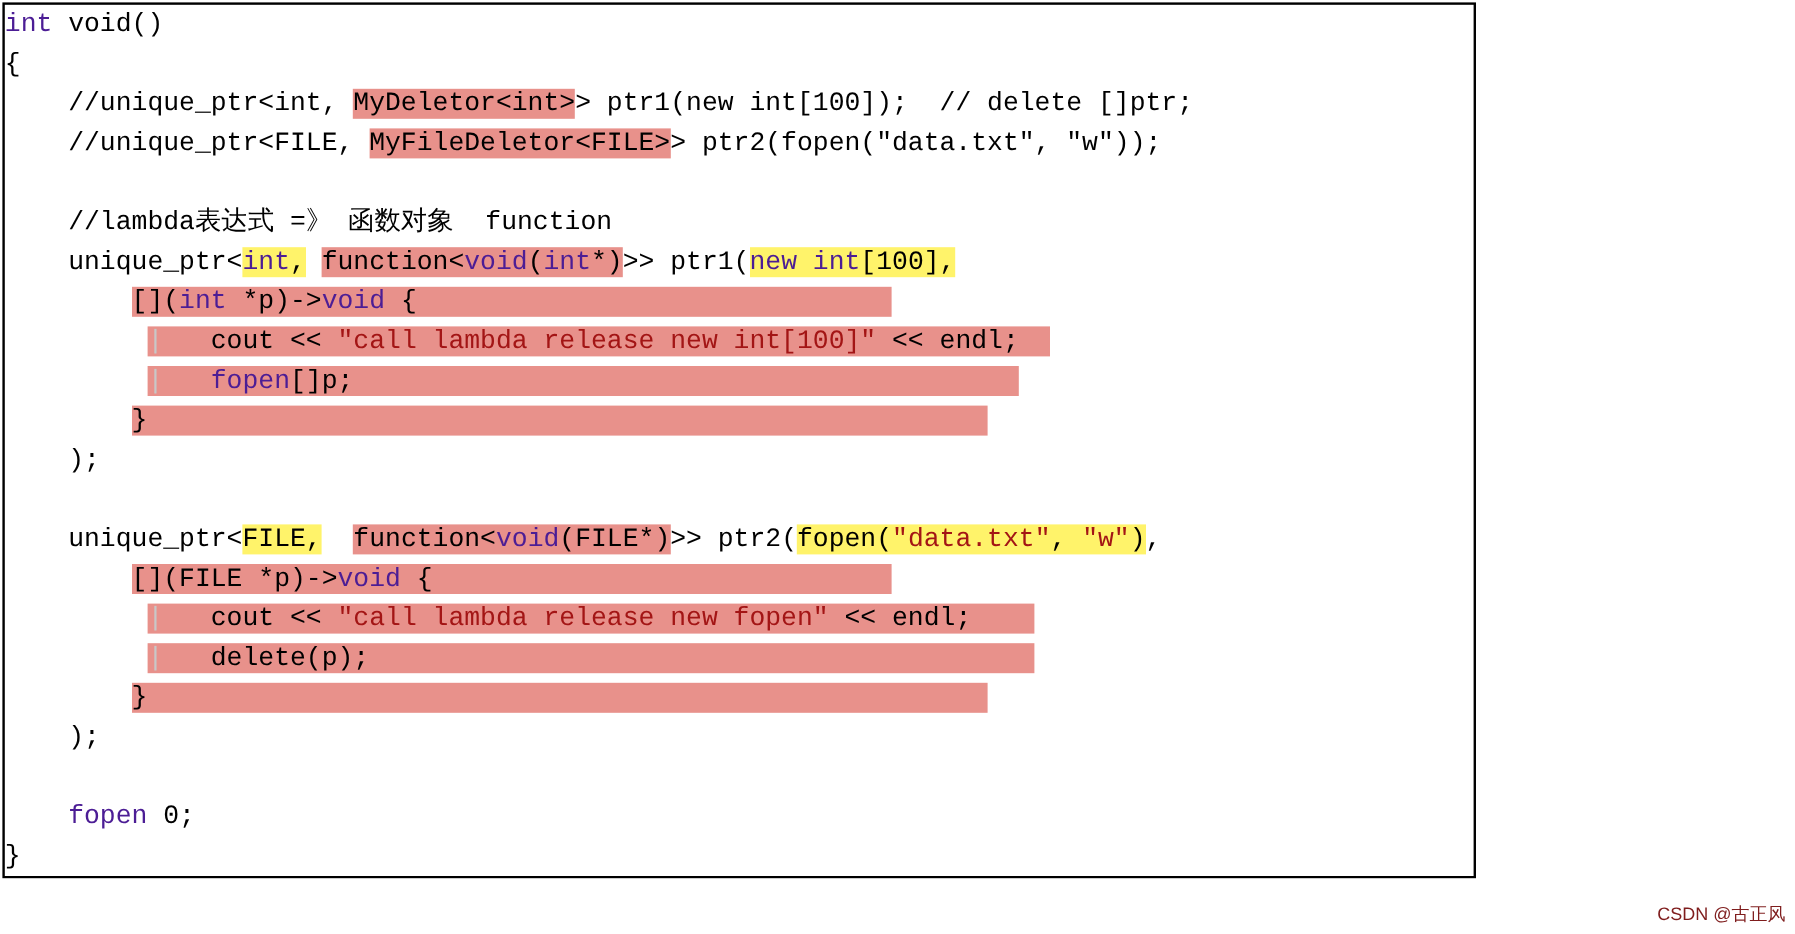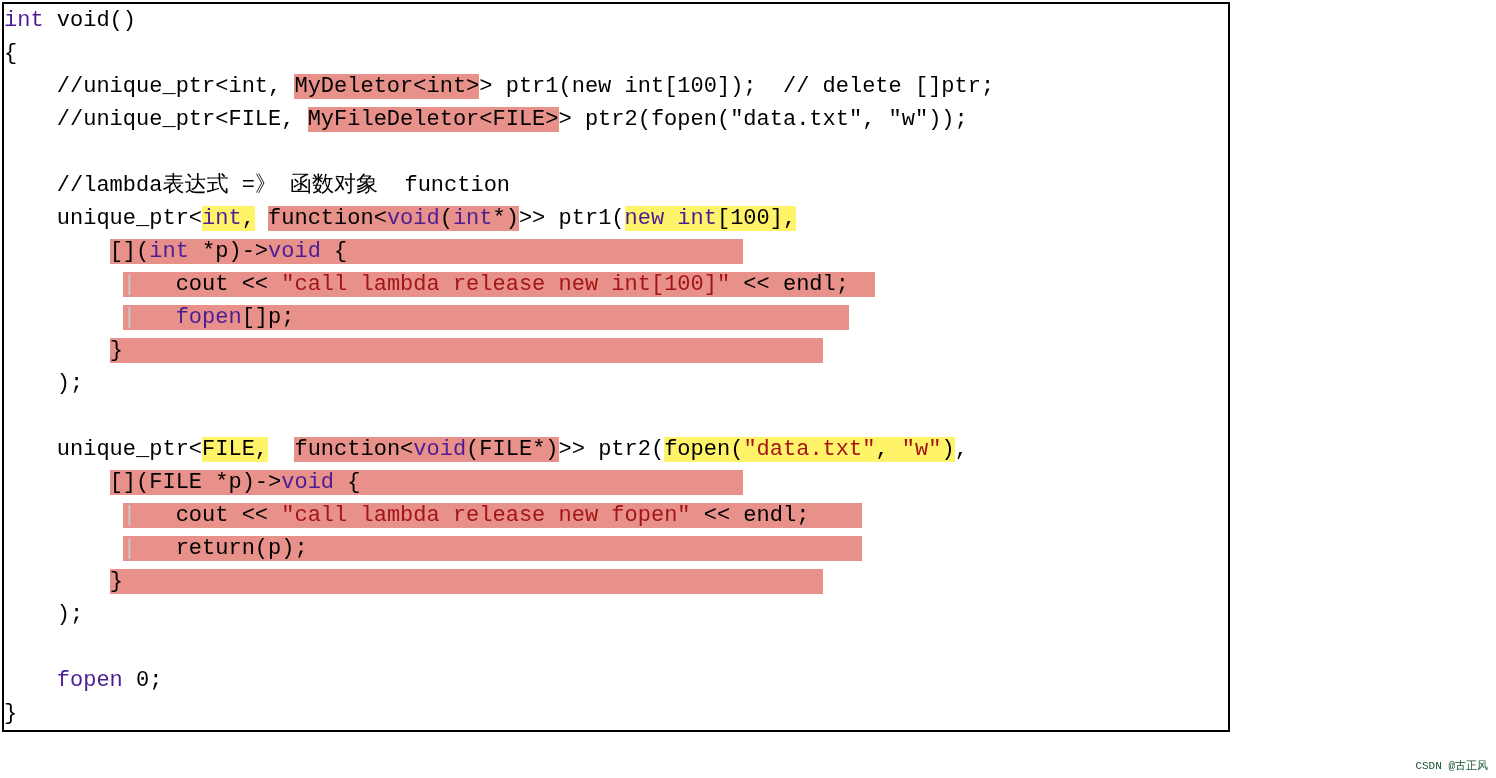--- a/index.html
+++ b/index.html
@@ -33,23 +33,23 @@
   .hl-pink   { background: #e8918b; }
   .hl-yellow { background: #fff36a; }
 
   
   .guide { color: #c8c8c8; }
 
   .watermark {
     position: fixed;
     right: 8px;
     bottom: 4px;
-    color: #14532d;
-    font-size: 11px;
-    font-family: Liberation Mono, monospace;
+    color: #7f1d1d;
+    font-size: 15px;
+    font-family: Liberation Sans, sans-serif;
   }
 </style>
 </head>
 <body>
 
 <div class="frame">
 <pre class="code"><span class="kw">int</span><span> void()</span>
 <span>{</span>
 <span>    </span><span class="cmt">//unique_ptr&lt;int, </span><span class="cmt hl-pink">MyDeletor&lt;int&gt;</span><span class="cmt">&gt; ptr1(new int[100]);  // delete []ptr;</span>
 <span>    </span><span class="cmt">//unique_ptr&lt;FILE, </span><span class="cmt hl-pink">MyFileDeletor&lt;FILE&gt;</span><span class="cmt">&gt; ptr2(fopen("data.txt", "w"));</span>
@@ -58,21 +58,21 @@
 <span>    </span><span class="type">unique_ptr</span><span>&lt;</span><span class="hl-yellow"><span class="kw">int</span><span>,</span></span><span> </span><span class="hl-pink"><span class="type">function</span><span>&lt;</span><span class="kw">void</span><span>(</span><span class="kw">int</span><span>*)</span></span><span>&gt;&gt; ptr1(</span><span class="hl-yellow"><span class="kw">new</span><span> </span><span class="kw">int</span><span>[</span><span class="num">100</span><span>],</span></span>
 <span>        </span><span class="hl-pink"><span>[](</span><span class="kw">int</span><span> *p)-&gt;</span><span class="kw">void</span><span> {</span>                              </span>
 <span>         </span><span class="hl-pink"><span class="guide">|</span><span>   </span><span class="type">cout</span><span> &lt;&lt; </span><span class="str">"call lambda release new int[100]"</span><span> &lt;&lt; </span><span class="type">endl</span><span>;</span>  </span>
 <span>         </span><span class="hl-pink"><span class="guide">|</span><span>   </span><span class="kw">fopen</span><span>[]p;</span>                                          </span>
 <span>        </span><span class="hl-pink"><span>}</span>                                                     </span>
 <span>    );</span>
 <span></span>
 <span>    </span><span class="type">unique_ptr</span><span>&lt;</span><span class="hl-yellow"><span class="type">FILE</span><span>,</span></span><span>  </span><span class="hl-pink"><span class="type">function</span><span>&lt;</span><span class="kw">void</span><span>(</span><span class="type">FILE</span><span>*)</span></span><span>&gt;&gt; ptr2(</span><span class="hl-yellow"><span class="type">fopen</span><span>(</span><span class="str">"data.txt"</span><span>, </span><span class="str">"w"</span><span>)</span></span><span>,</span>
 <span>        </span><span class="hl-pink"><span>[](</span><span class="type">FILE</span><span> *p)-&gt;</span><span class="kw">void</span><span> {</span>                             </span>
 <span>         </span><span class="hl-pink"><span class="guide">|</span><span>   </span><span class="type">cout</span><span> &lt;&lt; </span><span class="str">"call lambda release new fopen"</span><span> &lt;&lt; </span><span class="type">endl</span><span>;</span>    </span>
-<span>         </span><span class="hl-pink"><span class="guide">|</span><span>   </span><span>return(p);</span>                                          </span>
+<span>         </span><span class="hl-pink"><span class="guide">|</span><span>   </span><span>delete(p);</span>                                          </span>
 <span>        </span><span class="hl-pink"><span>}</span>                                                     </span>
 <span>    );</span>
 <span></span>
 <span>    </span><span class="kw">fopen</span><span> </span><span class="num">0</span><span>;</span>
 <span>}</span></pre>
 </div>
 
 <div class="watermark">CSDN @古正风</div>
 
 </body></html>

